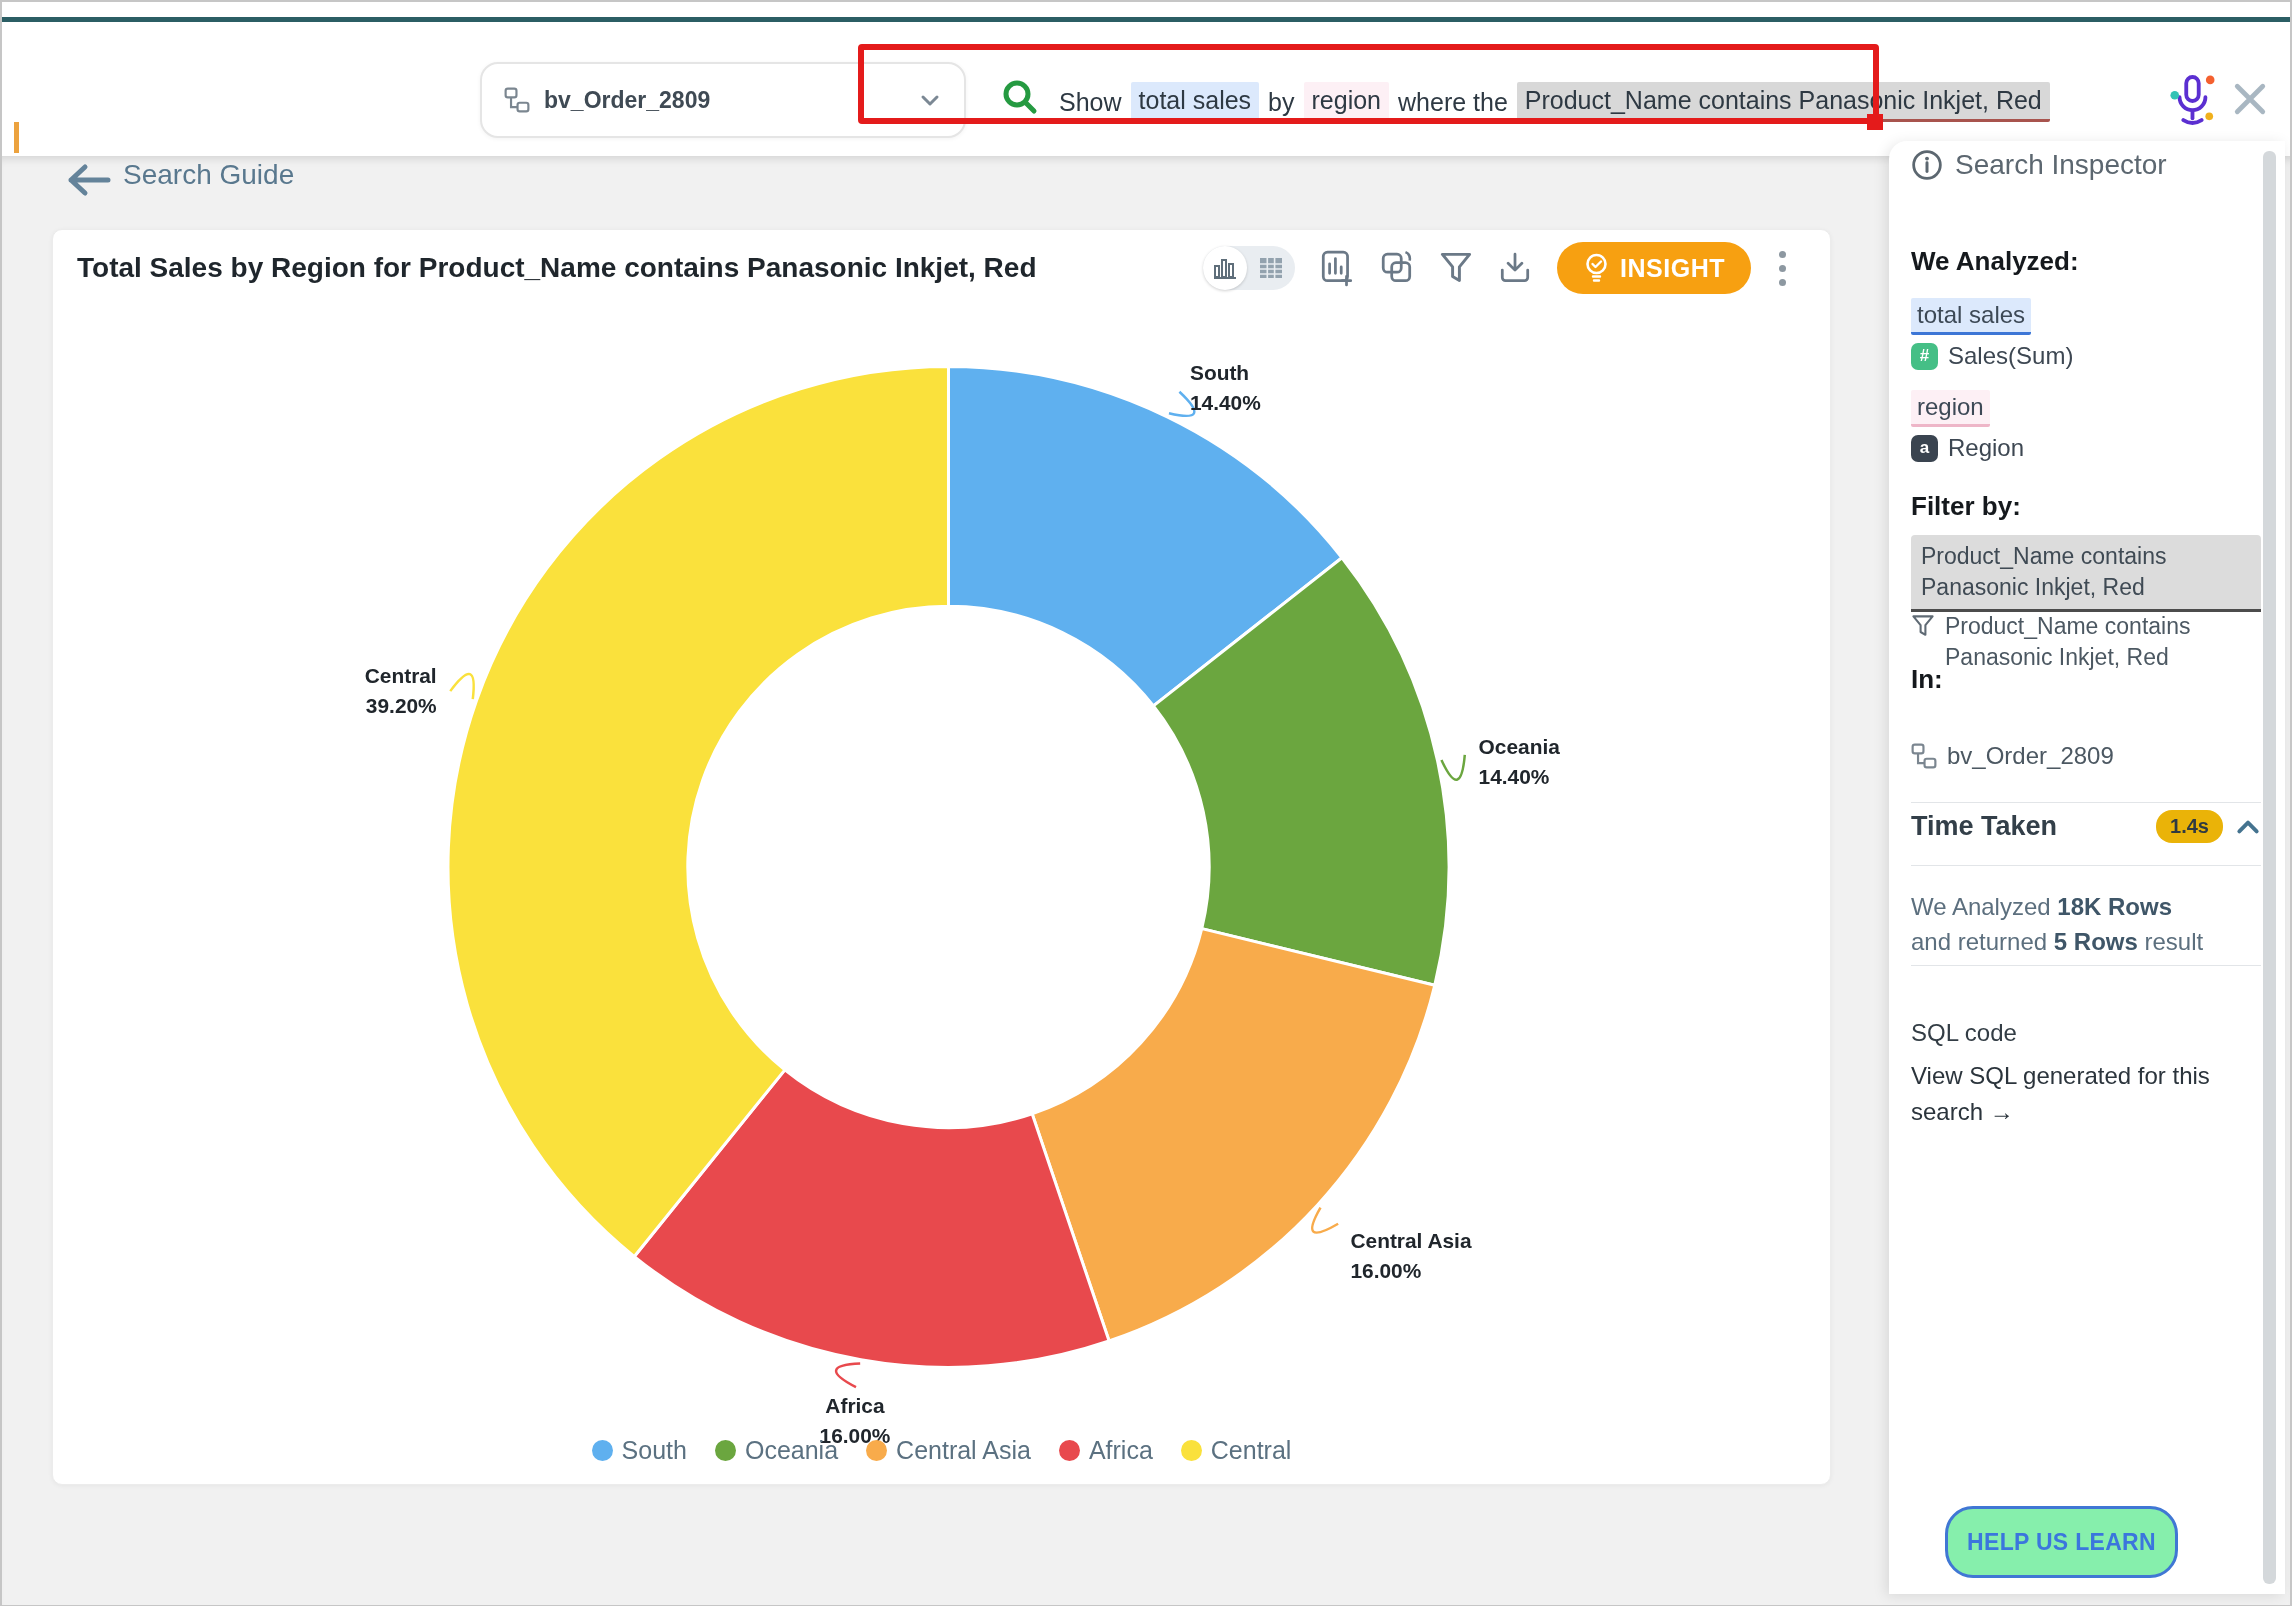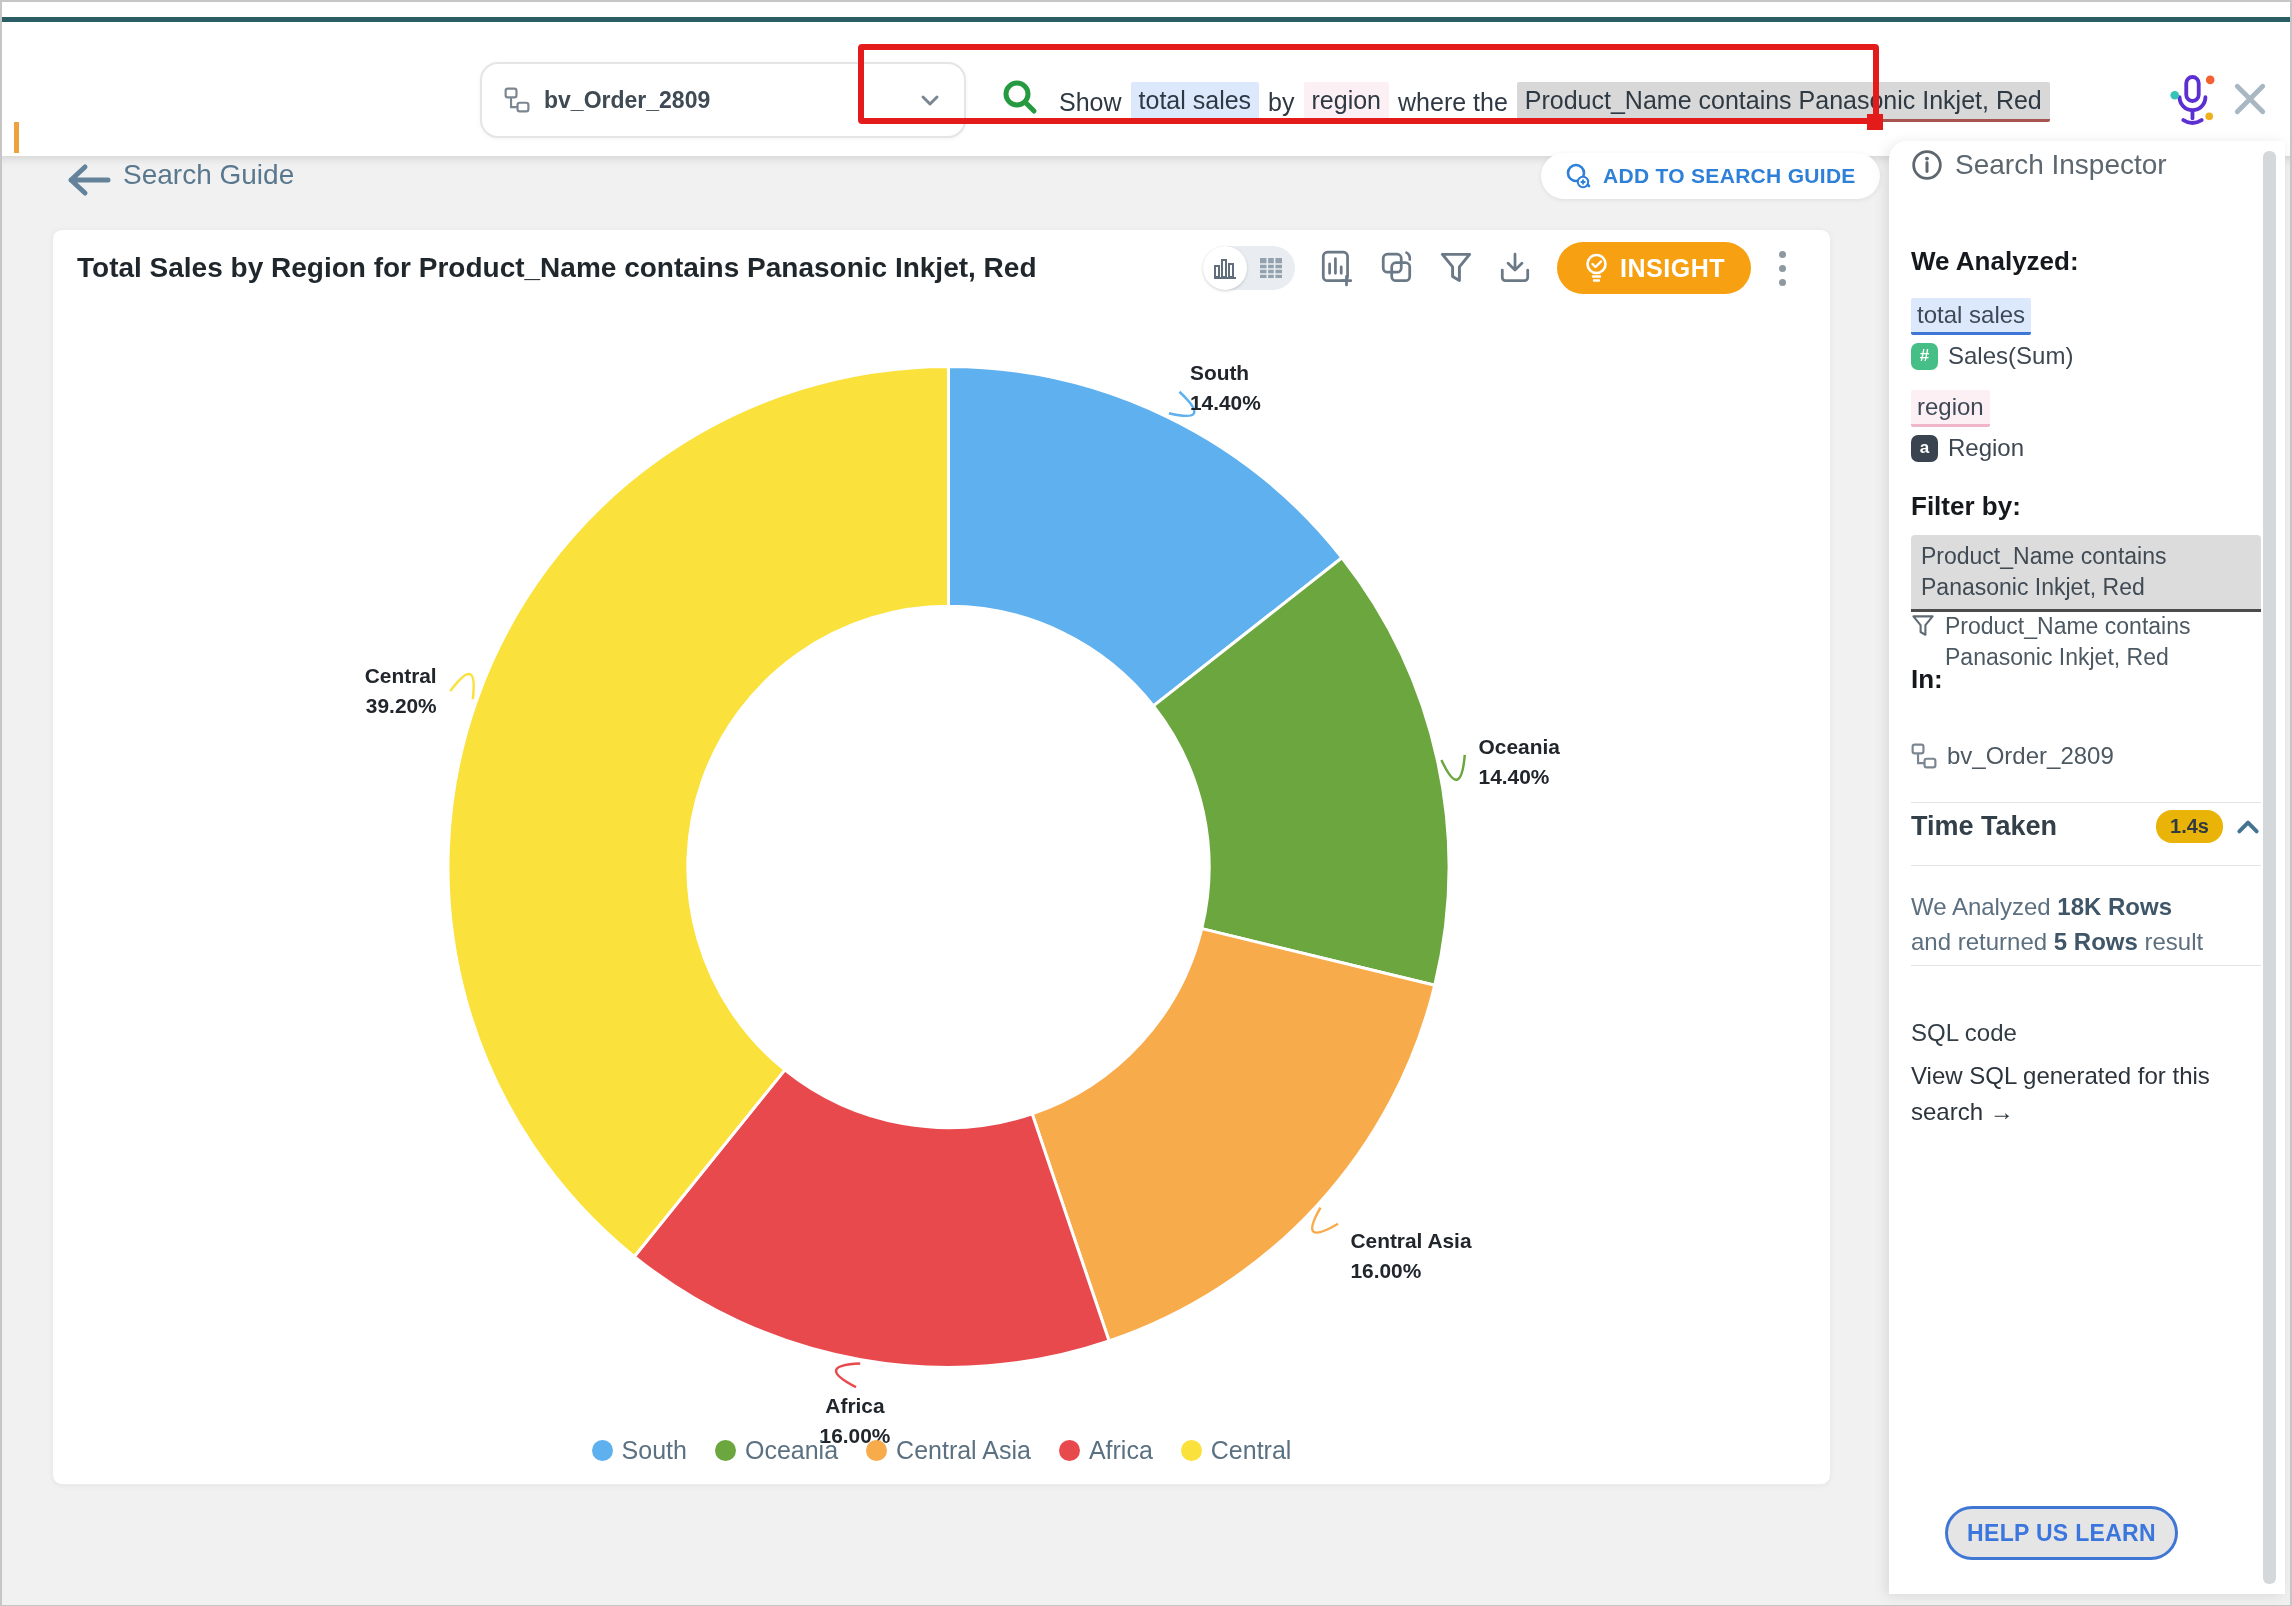--- a/index.html
+++ b/index.html
@@ -69,22 +69,22 @@
     padding:6px 10px;font-size:23px;line-height:31px;color:#3f4a54;box-sizing:border-box;}
   .filter-detail{display:flex;gap:10px;font-size:23px;line-height:31px;color:#4c5862;width:328px;}
   .divider{position:absolute;left:22px;width:350px;height:1px;background:#e2e5e8;}
   .time-row{top:669px;width:350px;display:flex;align-items:center;}
   .time-title{font-size:27px;font-weight:700;color:#333f49;flex:1;}
   .time-badge{background:#eab308;border-radius:16px;padding:5px 14px;font-size:20px;font-weight:700;color:#2f3a42;margin-right:12px;}
   .rows-text{font-size:24px;color:#5c6f7e;line-height:35px;}
   .rows-text b{color:#3f5668;}
   .sql-label{font-size:24px;color:#333d45;}
   .sql-link{font-size:24px;color:#2b343c;line-height:36px;width:328px;cursor:pointer;}
-  .help-btn{position:absolute;left:56px;top:1365px;width:233px;height:54px;border:3px solid #4077d4;
-    border-radius:28px;display:flex;align-items:center;justify-content:center;background:#e5e5e5;
+  .help-btn{position:absolute;left:56px;top:1365px;width:233px;height:72px;border:3px solid #4077d4;
+    border-radius:28px;display:flex;align-items:center;justify-content:center;background:#86efac;
     color:#3b76dd;font-size:23px;font-weight:700;letter-spacing:0.3px;box-sizing:border-box;cursor:pointer;}
   .scrollbar{position:absolute;left:2261px;top:149px;width:13px;height:1433px;background:#d4d8db;border-radius:6px;cursor:pointer;}
 </style>
 </head>
 <body>
 
 <div class="frame">
   <div class="teal-strip"></div>
 
   <div class="topbar">
@@ -135,29 +135,20 @@
 
   <div class="orange-tick"></div>
 
   <div class="content">
 
     <svg class="back-arrow" width="48" height="36" viewBox="0 0 48 34">
       <path d="M44 17 H7 M21 4 L7 17 L21 30" fill="none" stroke="#64839a" stroke-width="5" stroke-linecap="round" stroke-linejoin="round"></path>
     </svg>
     <div class="guide-title">Search Guide</div>
 
-    <div class="add-guide-btn">
-      <svg width="28" height="28" viewBox="0 0 28 28">
-        <circle cx="11" cy="11" r="8" fill="none" stroke="#2e7fd8" stroke-width="2.6"></circle>
-        <path d="M17 17 L24 24" stroke="#2e7fd8" stroke-width="2.6" stroke-linecap="round"></path>
-        <circle cx="18" cy="20" r="5.2" fill="#fff" stroke="#2e7fd8" stroke-width="2"></circle>
-        <path d="M18 17.6 V22.4 M15.6 20 H20.4" stroke="#2e7fd8" stroke-width="1.8"></path>
-      </svg>
-      <span>ADD TO SEARCH GUIDE</span>
-    </div>
 
     <div class="card">
       <div class="card-title">Total Sales by Region for Product_Name contains Panasonic Inkjet, Red</div>
 
       <div class="toolbar">
         <div class="view-toggle">
           <div class="toggle-chart">
             <svg width="26" height="24" viewBox="0 0 26 24">
               <path d="M2 22 H24" stroke="#5f6e7a" stroke-width="2"></path>
               <rect x="3" y="10" width="4" height="11" fill="none" stroke="#5f6e7a" stroke-width="2"></rect>

